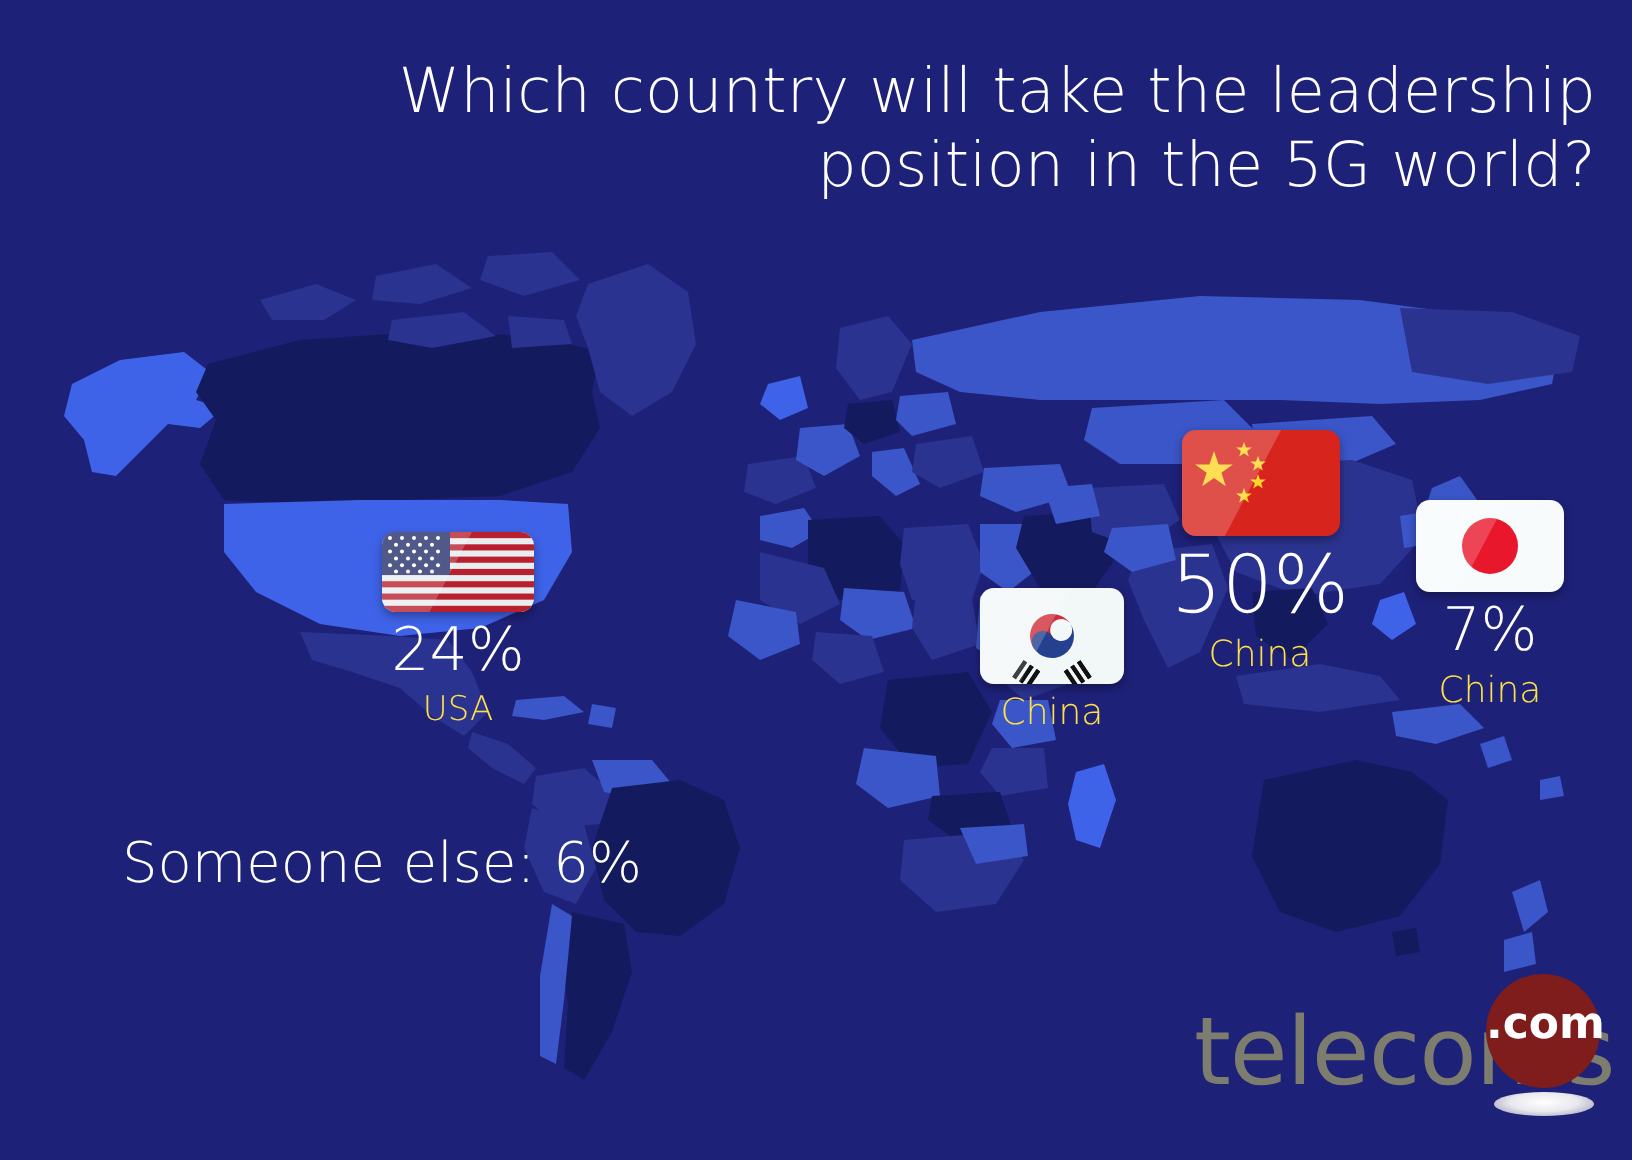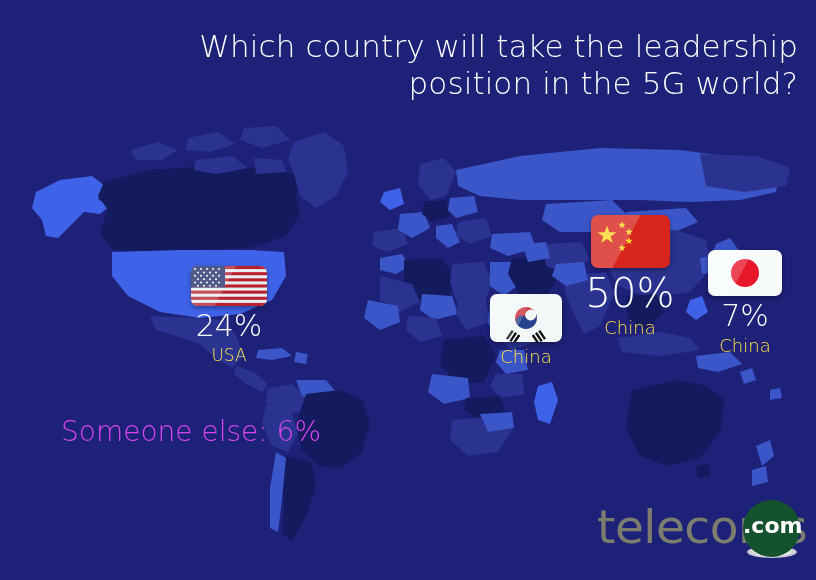--- a/index.html
+++ b/index.html
@@ -63,35 +63,35 @@
   #marker-china .cname{font-size:18px;}
 
   #marker-japan{left:698px;top:250px;width:94px;}
   #marker-japan .flag{width:74px;height:46px;margin:0 auto;}
   #marker-japan .pct{font-size:30px;}
   #marker-japan .cname{font-size:18px;}
 
   
   .someone-else{
     position:absolute;left:61px;top:418px;
-    color:#d946ef;font-size:28px;font-weight:300;line-height:1;
+    color:#ffffff;font-size:28px;font-weight:300;line-height:1;
     font-family:"DejaVu Sans","Liberation Sans",sans-serif;
   }
 
   
   #logo{position:absolute;left:597px;top:487px;width:205px;height:83px;}
   .logo-word{
     position:absolute;left:0;top:16px;
     font-size:47px;line-height:1;color:#7d7d6f;font-weight:400;
     letter-spacing:-.5px;
     font-family:"DejaVu Sans","Liberation Sans",sans-serif;
   }
   .logo-dot{
-    position:absolute;left:146px;top:13px;width:57px;height:57px;
-    border-radius:50%;background:#14532d;text-decoration:underline;
+    position:absolute;left:146px;top:0;width:57px;height:57px;
+    border-radius:50%;background:#7f1d1d;text-decoration:underline;
   }
   .logo-dot span{
     position:absolute;left:0;top:15px;width:57px;text-align:center;
     color:#ffffff;font-size:22px;font-weight:700;line-height:1;
     font-family:"DejaVu Sans","Liberation Sans",sans-serif;
   }
   .logo-shadow{
     position:absolute;left:150px;top:59px;width:50px;height:12px;
     border-radius:50%;
     background:radial-gradient(ellipse at 50% 42%,#ffffff 0%,#e8e8ee 48%,#a9a9c0 85%,rgba(30,33,120,0) 100%);

